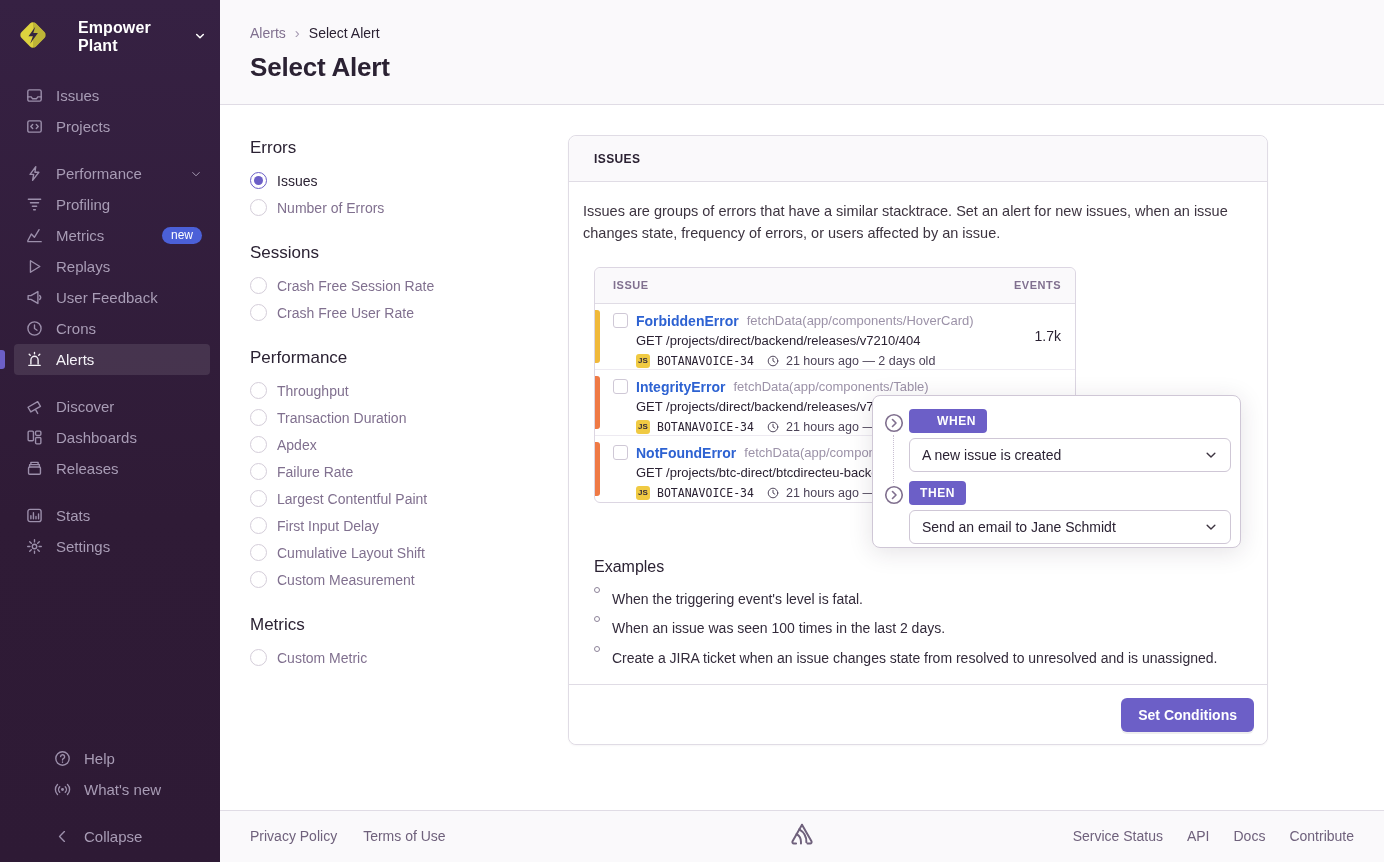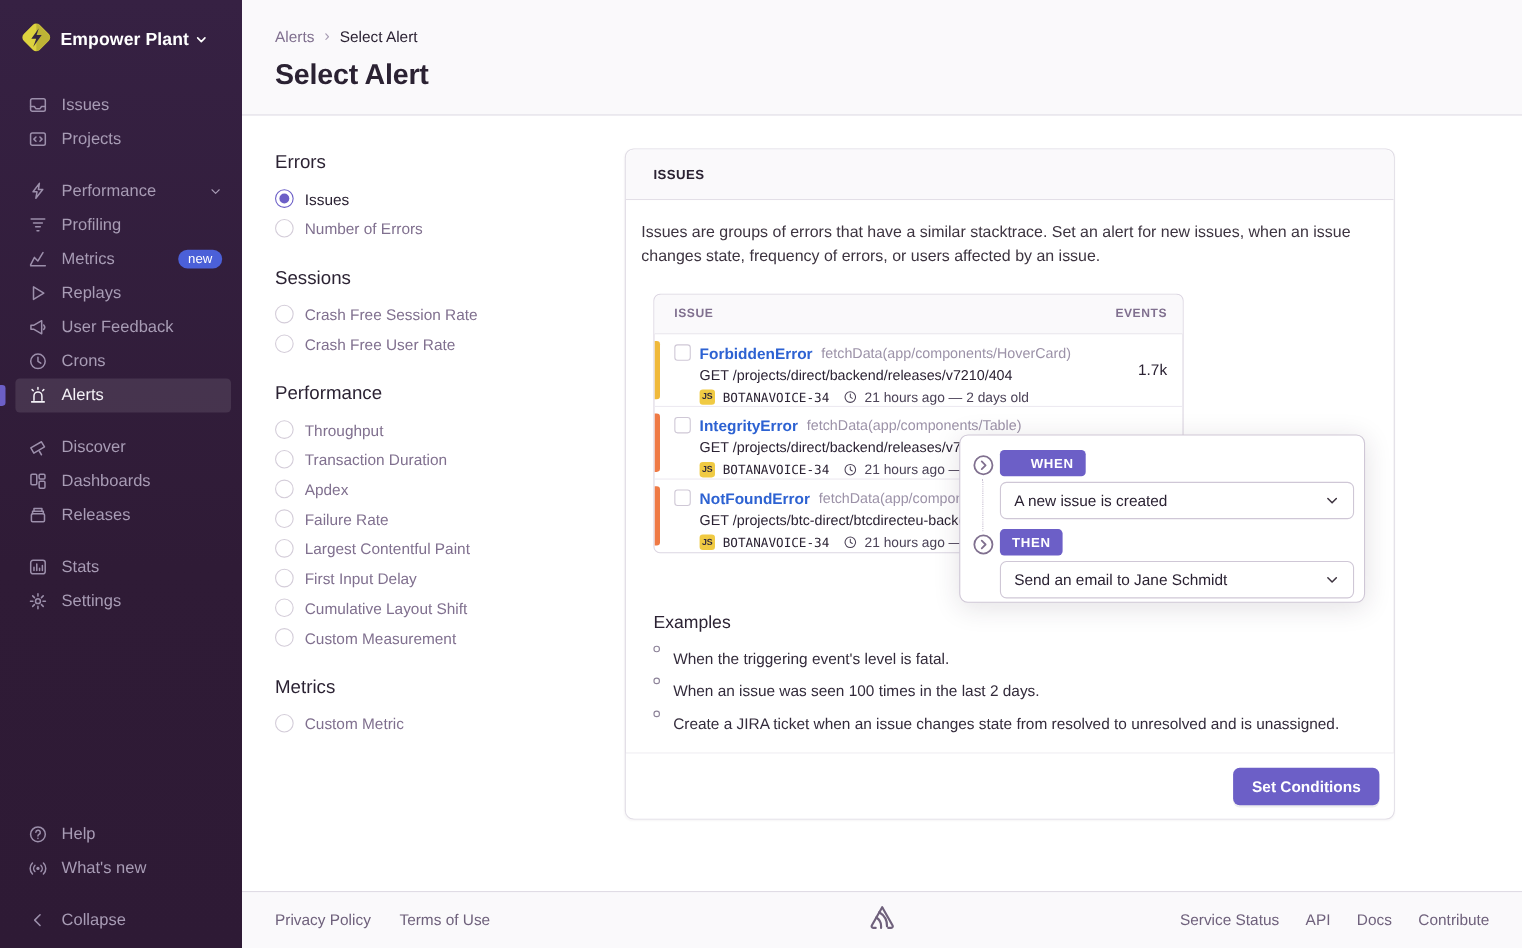--- a/index.html
+++ b/index.html
@@ -7,21 +7,21 @@
   body {
     position:relative; overflow:hidden; background:#fff;
     font-family:"Liberation Sans", sans-serif; color:#2b2233;
   }
   
   .sidebar {
     position:absolute; left:0; top:0; bottom:0; width:220px;
     background:linear-gradient(180deg,#362143 0%,#2f1b36 60%,#2e1a35 100%);
     z-index:30;
   }
-  .org-header { display:flex; align-items:center; gap:5px; padding:15px 14px 0 16px; height:58px; cursor:pointer; }
+  .org-header { display:flex; align-items:center; gap:28px; padding:15px 14px 0 16px; height:58px; cursor:pointer; }
   .org-name { color:#fff; font-size:16px; font-weight:bold; letter-spacing:.1px; }
   .org-chevron svg { width:12px; height:12px; stroke:#fff; stroke-width:2; margin-top:3px; }
   .sb-nav { padding-top:22px; }
   .sb-group { margin-bottom:16px; }
   .sb-item {
     display:flex; align-items:center; gap:13px;
     margin:0 10px 0 14px; padding:7px 8px 7px 12px; border-radius:4px;
     color:#a89cb5; font-size:15px; cursor:pointer; position:relative;
   }
   .sb-item .sb-icon { display:flex; color:#9c8fab; }
@@ -31,21 +31,21 @@
   .sb-item.active::before {
     content:""; position:absolute; left:-14px; top:6px; bottom:6px; width:5px;
     background:#6c5fc7; border-radius:0 3px 3px 0;
   }
   .badge-new {
     margin-left:auto; background:#4b60d8; color:#fff; font-size:12px;
     padding:2px 9px 3px; border-radius:10px; line-height:1;
   }
   .sb-chevron { margin-left:auto; display:flex; }
   .sb-chevron svg { width:12px; height:12px; }
-  .sb-bottom { position:absolute; left:0; right:0; bottom:10px; }
+  .sb-bottom { position:absolute; left:0; right:0; bottom:10px;padding-left:28px; }
   .collapse-item { margin-top:16px; }
   
   .page-header {
     position:absolute; left:220px; right:0; top:0; height:105px;
     background:#faf9fb; border-bottom:1px solid #e0dce5;
   }
   .breadcrumb { position:absolute; left:30px; top:24px; font-size:14px; display:flex; gap:9px; align-items:center; }
   .crumb.link { color:#80708f; cursor:pointer; }
   .crumb-sep { color:#a79cb3; font-size:15px; }
   .crumb.current { color:#2b2233; }

